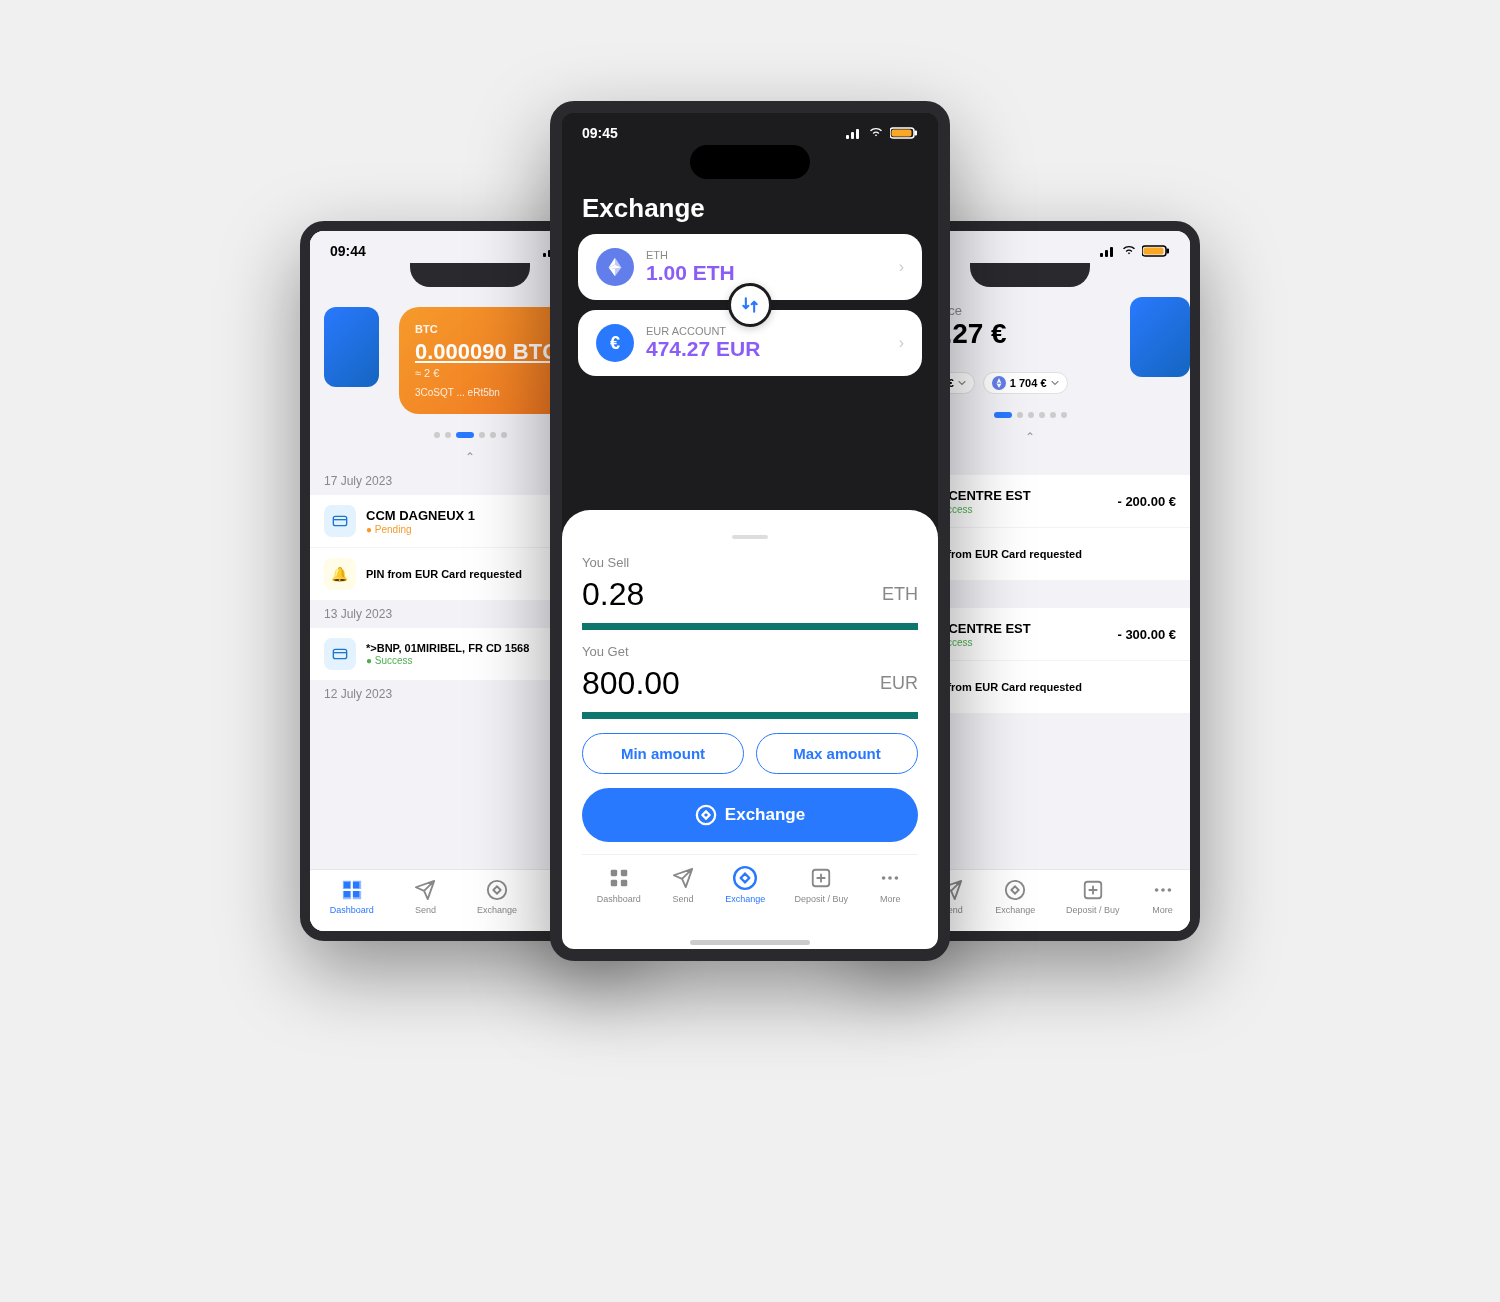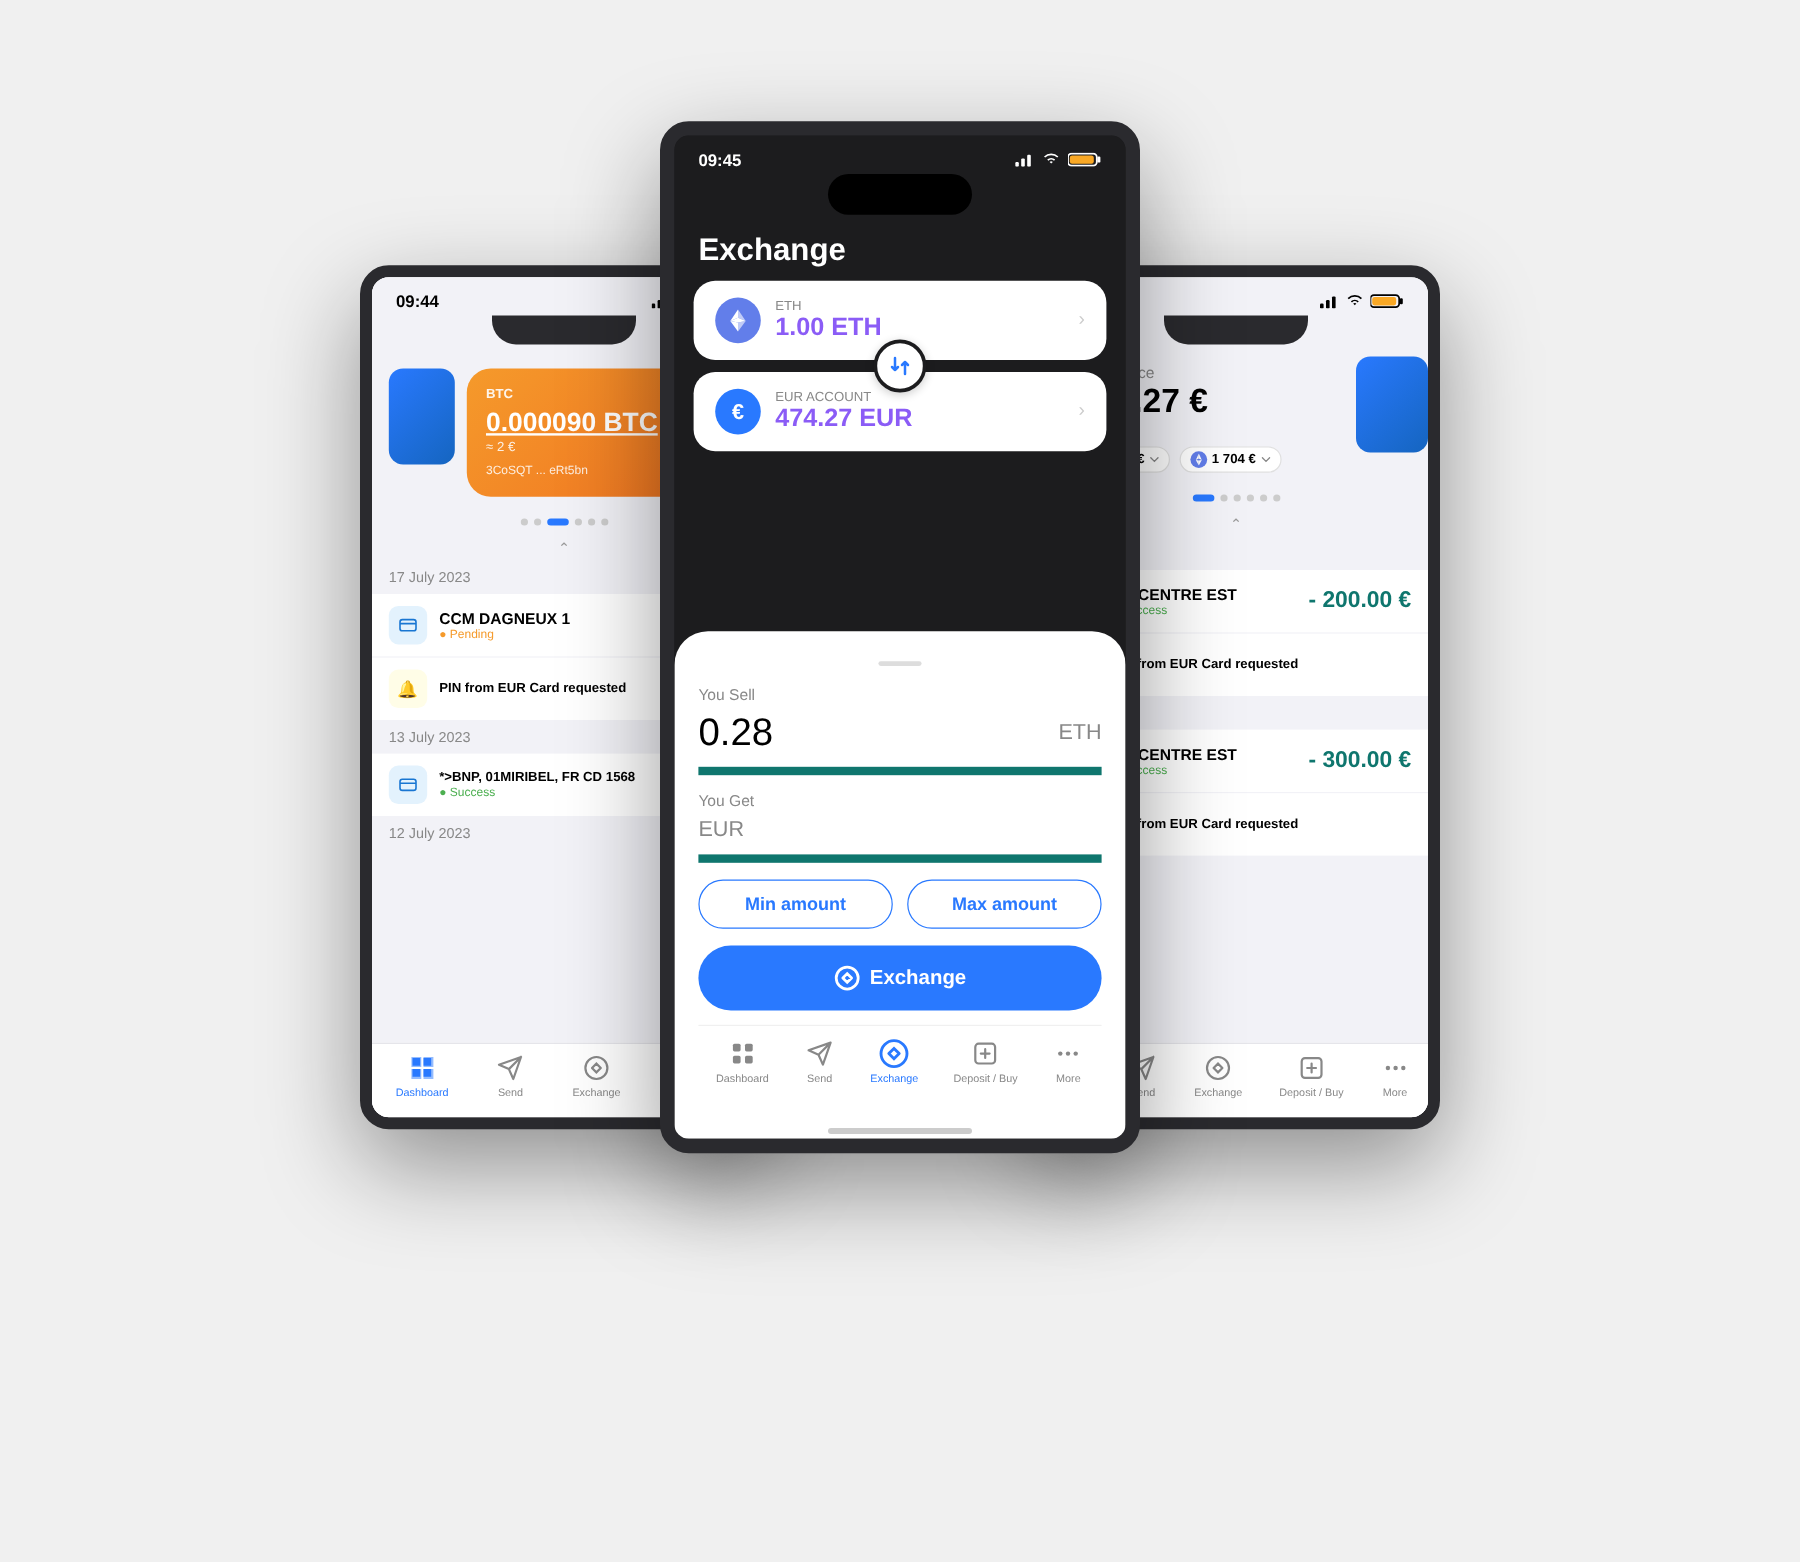--- a/index.html
+++ b/index.html
@@ -226,21 +226,21 @@
       flex-shrink: 0;
     }
     .tx-icon.blue { background: #e3f2fd; color: #1976d2; }
     .tx-icon.yellow { background: #fffde7; color: #f9a825; }
 
     .tx-info { flex: 1; }
     .tx-name { font-size: 13px; font-weight: 600; color: #000; }
     .tx-status { font-size: 10px; color: #888; margin-top: 1px; }
     .tx-status .pending { color: #f59a2b; }
     .tx-status .success { color: #4caf50; }
-    .tx-amount { font-size: 19px; font-weight: 600; color: #0f766e; }
+    .tx-amount { font-size: 13px; font-weight: 600; color: #000000; }
 
     .tx-name-small { font-size: 11px; }
 
     
     .bottom-nav {
       position: absolute;
       bottom: 0;
       left: 0;
       right: 0;
       background: #fff;
@@ -574,21 +574,21 @@
             <rect x="0" y="1" width="22" height="10" rx="3" stroke="#000" stroke-width="1.5" fill="none"></rect>
             <rect x="22.5" y="3.5" width="2" height="5" rx="1" fill="#000"></rect>
             <rect x="1.5" y="2.5" width="18" height="7" rx="2" fill="#000"></rect>
           </svg>
         </div>
       </div>
 
       <div class="notch"></div>
 
       <div class="card-section">
-        <div style="position:relative; display:flex; gap:10px; align-items:stretch;">
+        <div style="position:relative; display:flex; gap:10px; align-items:stretch;padding-left:10px;">
           <div class="blue-card-left"></div>
           <div style="margin-left:65px; flex:1;">
             <div class="btc-card">
               <div class="card-label">BTC</div>
               <div class="card-amount">0.000090 BTC</div>
               <div class="card-eur">≈ 2 €</div>
               <div class="card-addr">3CoSQT ... eRt5bn</div>
               <div class="btc-icon">B</div>
             </div>
           </div>
@@ -762,20 +762,21 @@
         <div class="sheet-handle"></div>
 
         <div class="sheet-label">You Sell</div>
         <div class="sheet-input-row">
           <input type="text" value="0.28" style="border: none; outline: none; font-size: 32px; font-weight: 400; color: rgb(0, 0, 0); width: 70%; background: transparent;">
           <div class="sheet-input-currency">ETH</div>
         </div>
 
         <div class="sheet-label">You Get</div>
         <div class="sheet-input-row">
+          <input type="text" value="800.00" style="border: none; outline: none; font-size: 32px; font-weight: 400; color: rgb(0, 0, 0); width: 70%; background: transparent;">
           <div class="sheet-input-currency">EUR</div>
         </div>
 
         <div class="amount-buttons">
           <button class="amount-btn">Min amount</button>
           <button class="amount-btn">Max amount</button>
         </div>
 
         <button class="exchange-btn">
           <svg width="22" height="22" viewBox="0 0 24 24" fill="none" stroke="white" stroke-width="2.5">

